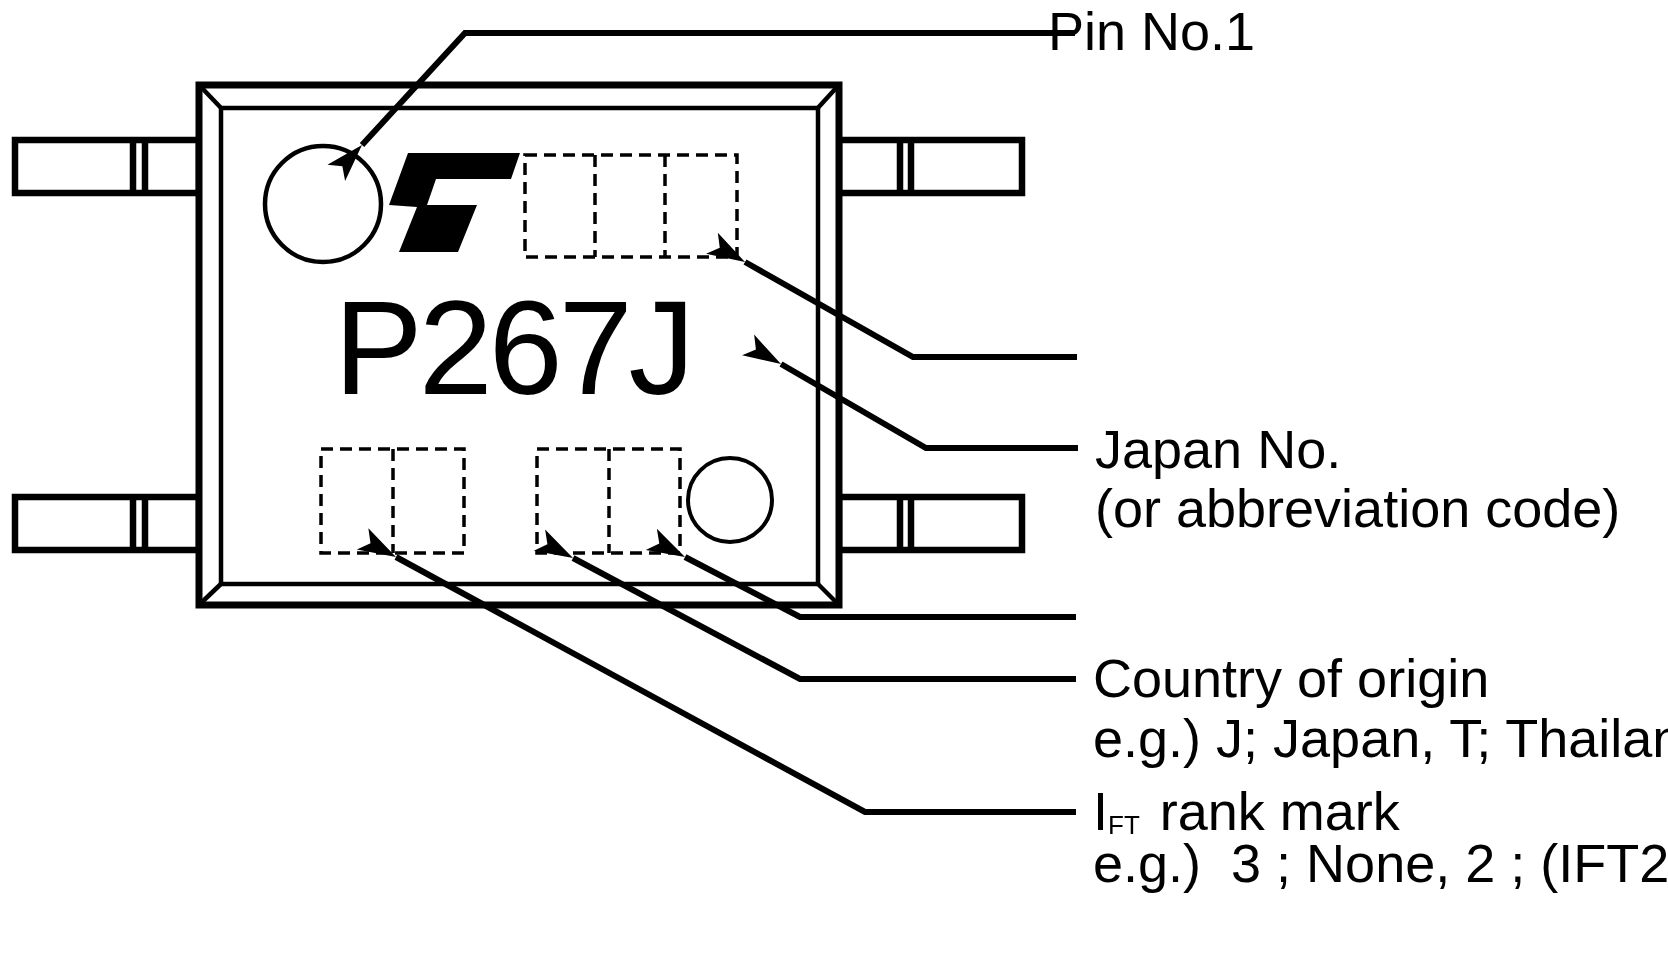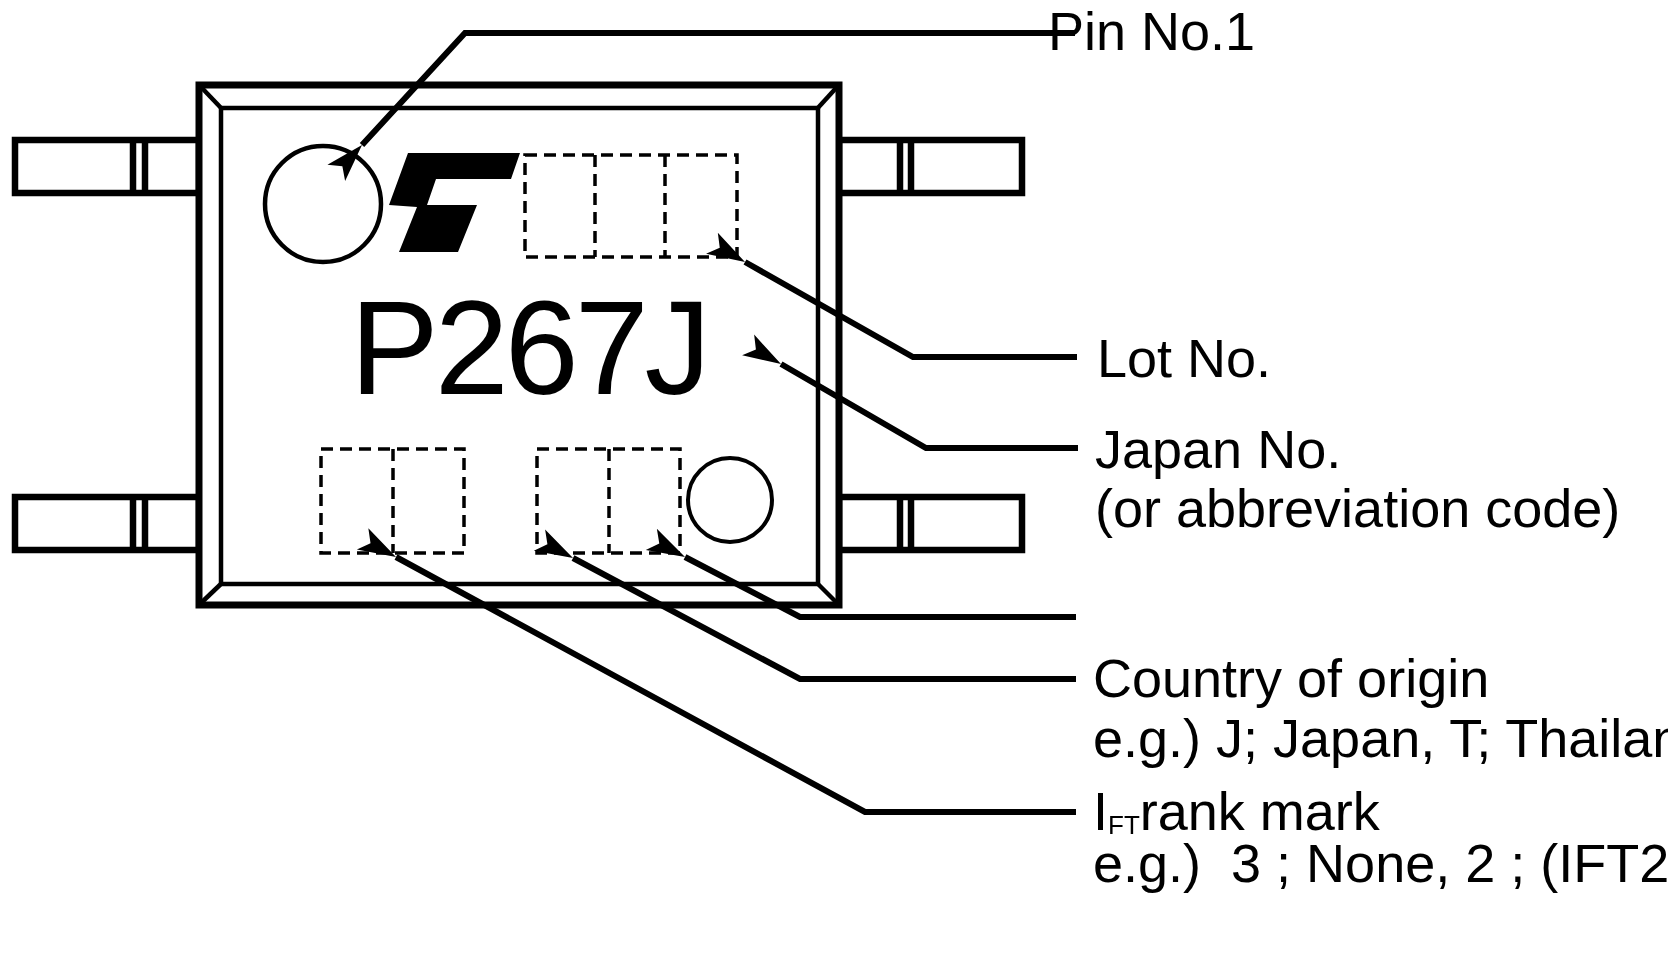--- a/index.html
+++ b/index.html
@@ -1,23 +1,23 @@
 <!DOCTYPE html>
 <html><head>
 <meta charset="utf-8">
 <style>
   html,body{margin:0;padding:0;background:#ffffff;width:1668px;height:960px;overflow:hidden;}
   .stage{position:relative;width:1668px;height:960px;background:#fff;font-family:"Liberation Sans",sans-serif;}
   svg{position:absolute;left:0;top:0;}
   .lbl{position:absolute;font-family:"Liberation Sans",sans-serif;font-size:54px;line-height:1;
        color:#000;white-space:pre;letter-spacing:0;}
   .marking{position:absolute;font-family:"Liberation Sans",sans-serif;font-size:133px;line-height:1;
-       color:#000;letter-spacing:-4px;white-space:pre;margin-left:16px;}
+       color:#000;letter-spacing:-4px;white-space:pre;}
   .sub{font-size:26px;vertical-align:-0.16em;letter-spacing:0;}
-  .ift-rest{}
+  .ift-rest{margin-left:20px;}
 </style>
 </head>
 <body>
 
 <div class="stage">
 
   <svg width="1668" height="960" viewBox="0 0 1668 960">
     <defs>
       <marker id="arrow" viewBox="0 0 40 30" refX="1" refY="15" markerWidth="40" markerHeight="30" markerUnits="userSpaceOnUse" orient="auto-start-reverse">
         <path d="M1,15 L39,3 L30,15 L39,27 Z" fill="#000"></path>
@@ -81,21 +81,20 @@
       <path d="M685,557 L800,617 L1076,617" marker-start="url(#arrow)"></path>
       <path d="M573,558 L800,679 L1076,679" marker-start="url(#arrow)"></path>
       <path d="M396,557 L865,812 L1076,812" marker-start="url(#arrow)"></path>
     </g>
   </svg>
 
   <div class="marking" style="left:334px;top:282px;">P267J</div>
 
   <div class="lbl" style="left:1048px;top:4px;">Pin No.1</div>
 
-  <div class="lbl" style="left:1097px;top:331px;">Lot No.</div>
 
   <div class="lbl" style="left:1095px;top:422px;">Japan No.</div>
   <div class="lbl" style="left:1095px;top:481px;">(or abbreviation code)</div>
 
 
   <div class="lbl" style="left:1093px;top:651px;">Country of origin</div>
   <div class="lbl" style="left:1093px;top:711px;">e.g.) J; Japan, T; Thailand</div>
 
   <div class="lbl" style="left:1093px;top:784px;"><span>I</span><span class="sub">FT</span><span class="ift-rest">rank mark</span></div>
   <div class="lbl" style="left:1093px;top:836px;">e.g.)  3 ; None, 2 ; (IFT2)</div>

